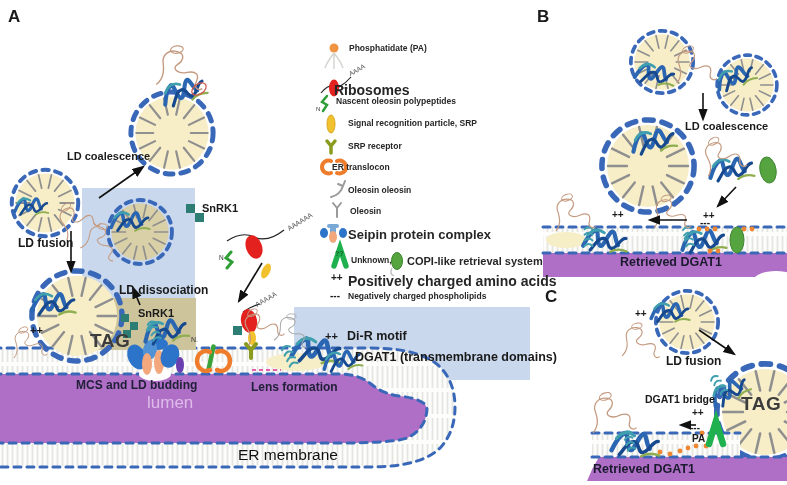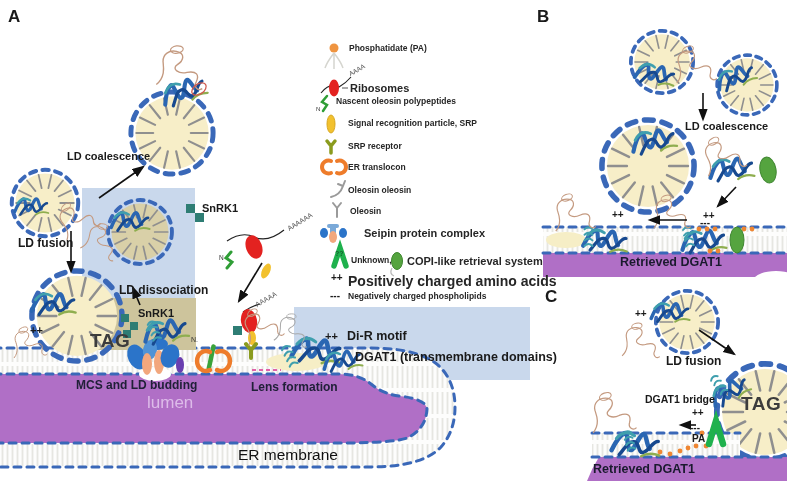--- a/index.html
+++ b/index.html
@@ -323,28 +323,28 @@
 <div class="t" style="left:635px;top:309px;font-size:10px;">++</div>
 <div class="t" style="left:666px;top:355px;font-size:12px;">LD fusion</div>
 <div class="t" style="left:741px;top:394px;font-size:19px;color:#3c3c3c;letter-spacing:.5px;">TAG</div>
 <div class="t" style="left:645px;top:394px;font-size:10.5px;">DGAT1 bridge</div>
 <div class="t" style="left:692px;top:408px;font-size:10px;">++</div>
 <div class="t" style="left:690px;top:423px;font-size:10px;">---</div>
 <div class="t" style="left:692px;top:434px;font-size:10px;">PA</div>
 <div class="t" style="left:593px;top:463px;font-size:12.5px;color:#1a1a2e;">Retrieved DGAT1</div>
 
 <div class="t" style="left:349px;top:44px;font-size:8.5px;color:#262626;">Phosphatidate (PA)</div>
-<div class="t" style="left:350px;top:83px;font-size:11px;color:#262626;">Ribosomes</div>
+<div class="t" style="left:334px;top:83px;font-size:14px;color:#262626;">Ribosomes</div>
 <div class="t" style="left:336px;top:97px;font-size:8.5px;color:#262626;">Nascent oleosin polypeptides</div>
 <div class="t" style="left:348px;top:119px;font-size:8.5px;color:#262626;">Signal recognition particle, SRP</div>
 <div class="t" style="left:348px;top:142px;font-size:8.5px;color:#262626;">SRP receptor</div>
-<div class="t" style="left:348px;top:163px;font-size:8.5px;color:#262626;">ER translocon</div>
+<div class="t" style="left:332px;top:163px;font-size:8.5px;color:#262626;">ER translocon</div>
 <div class="t" style="left:348px;top:186px;font-size:8.5px;color:#262626;">Oleosin oleosin</div>
 <div class="t" style="left:350px;top:207px;font-size:8.5px;color:#262626;">Oleosin</div>
-<div class="t" style="left:348px;top:228px;font-size:11px;color:#262626;margin-left:16px;">Seipin protein complex</div>
+<div class="t" style="left:348px;top:228px;font-size:13px;color:#262626;">Seipin protein complex</div>
 <div class="t" style="left:335px;top:250px;font-size:7px;color:#14632c;">??</div>
 <div class="t" style="left:351px;top:256px;font-size:8.5px;color:#262626;">Unknown,</div>
 <div class="t" style="left:407px;top:256px;font-size:11px;color:#262626;">COPI-like retrieval system</div>
 <div class="t" style="left:331px;top:273px;font-size:10px;">++</div>
 <div class="t" style="left:348px;top:274px;font-size:14px;color:#262626;">Positively charged amino acids</div>
 <div class="t" style="left:330px;top:291px;font-size:10px;">---</div>
 <div class="t" style="left:348px;top:292px;font-size:8.5px;color:#262626;">Negatively charged phospholipids</div>
 <div class="t n rot" style="left:348px;top:72px;font-size:6.5px;color:#555;transform:rotate(-30deg);">AAAA</div>
 <div class="t n" style="left:316px;top:106px;font-size:6px;color:#333;">N</div>
 

